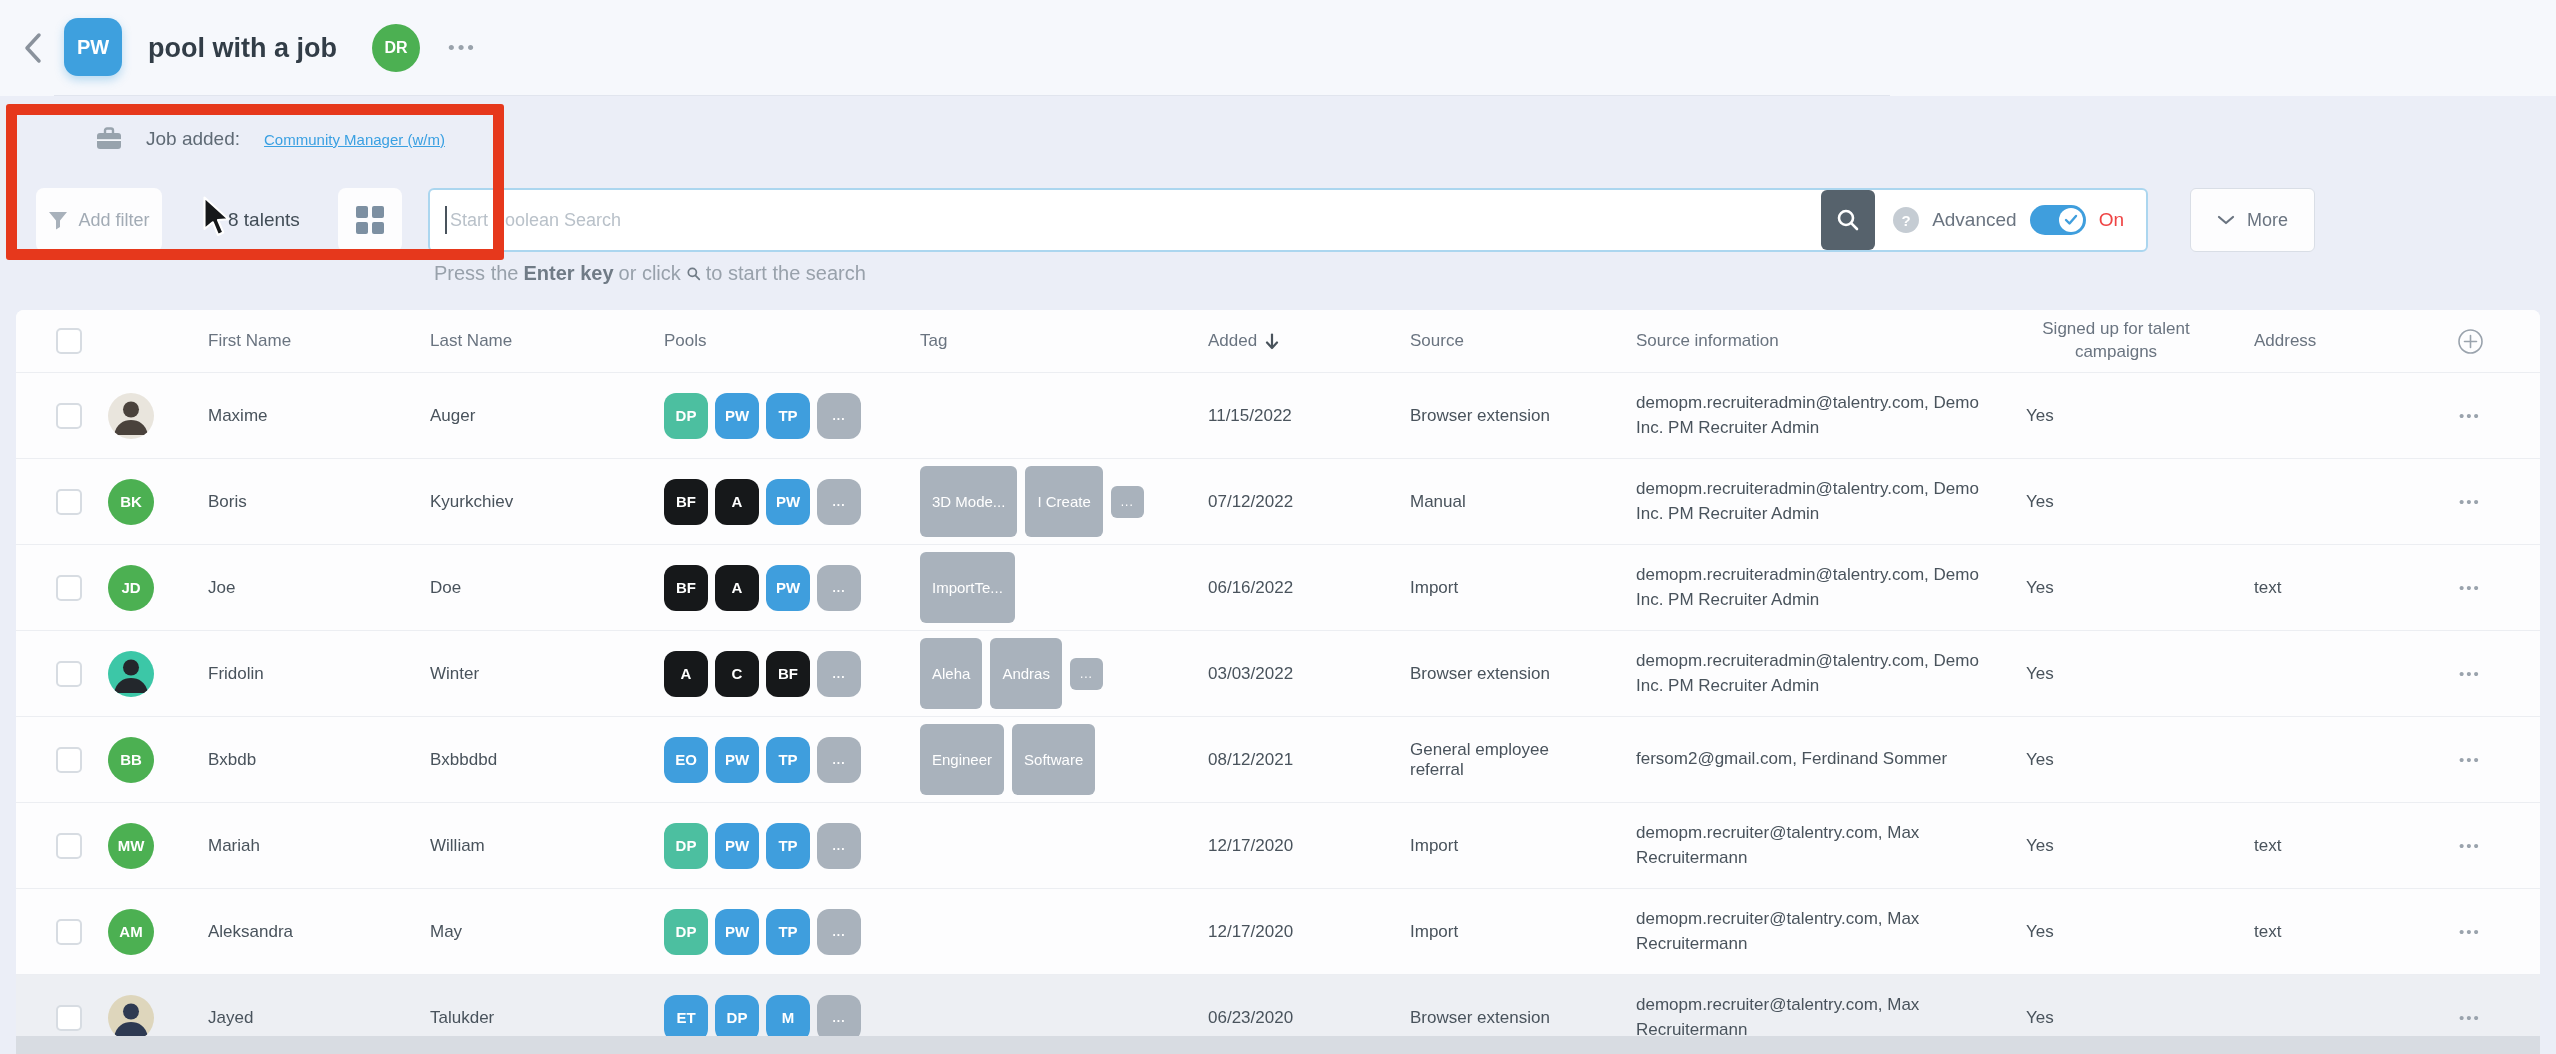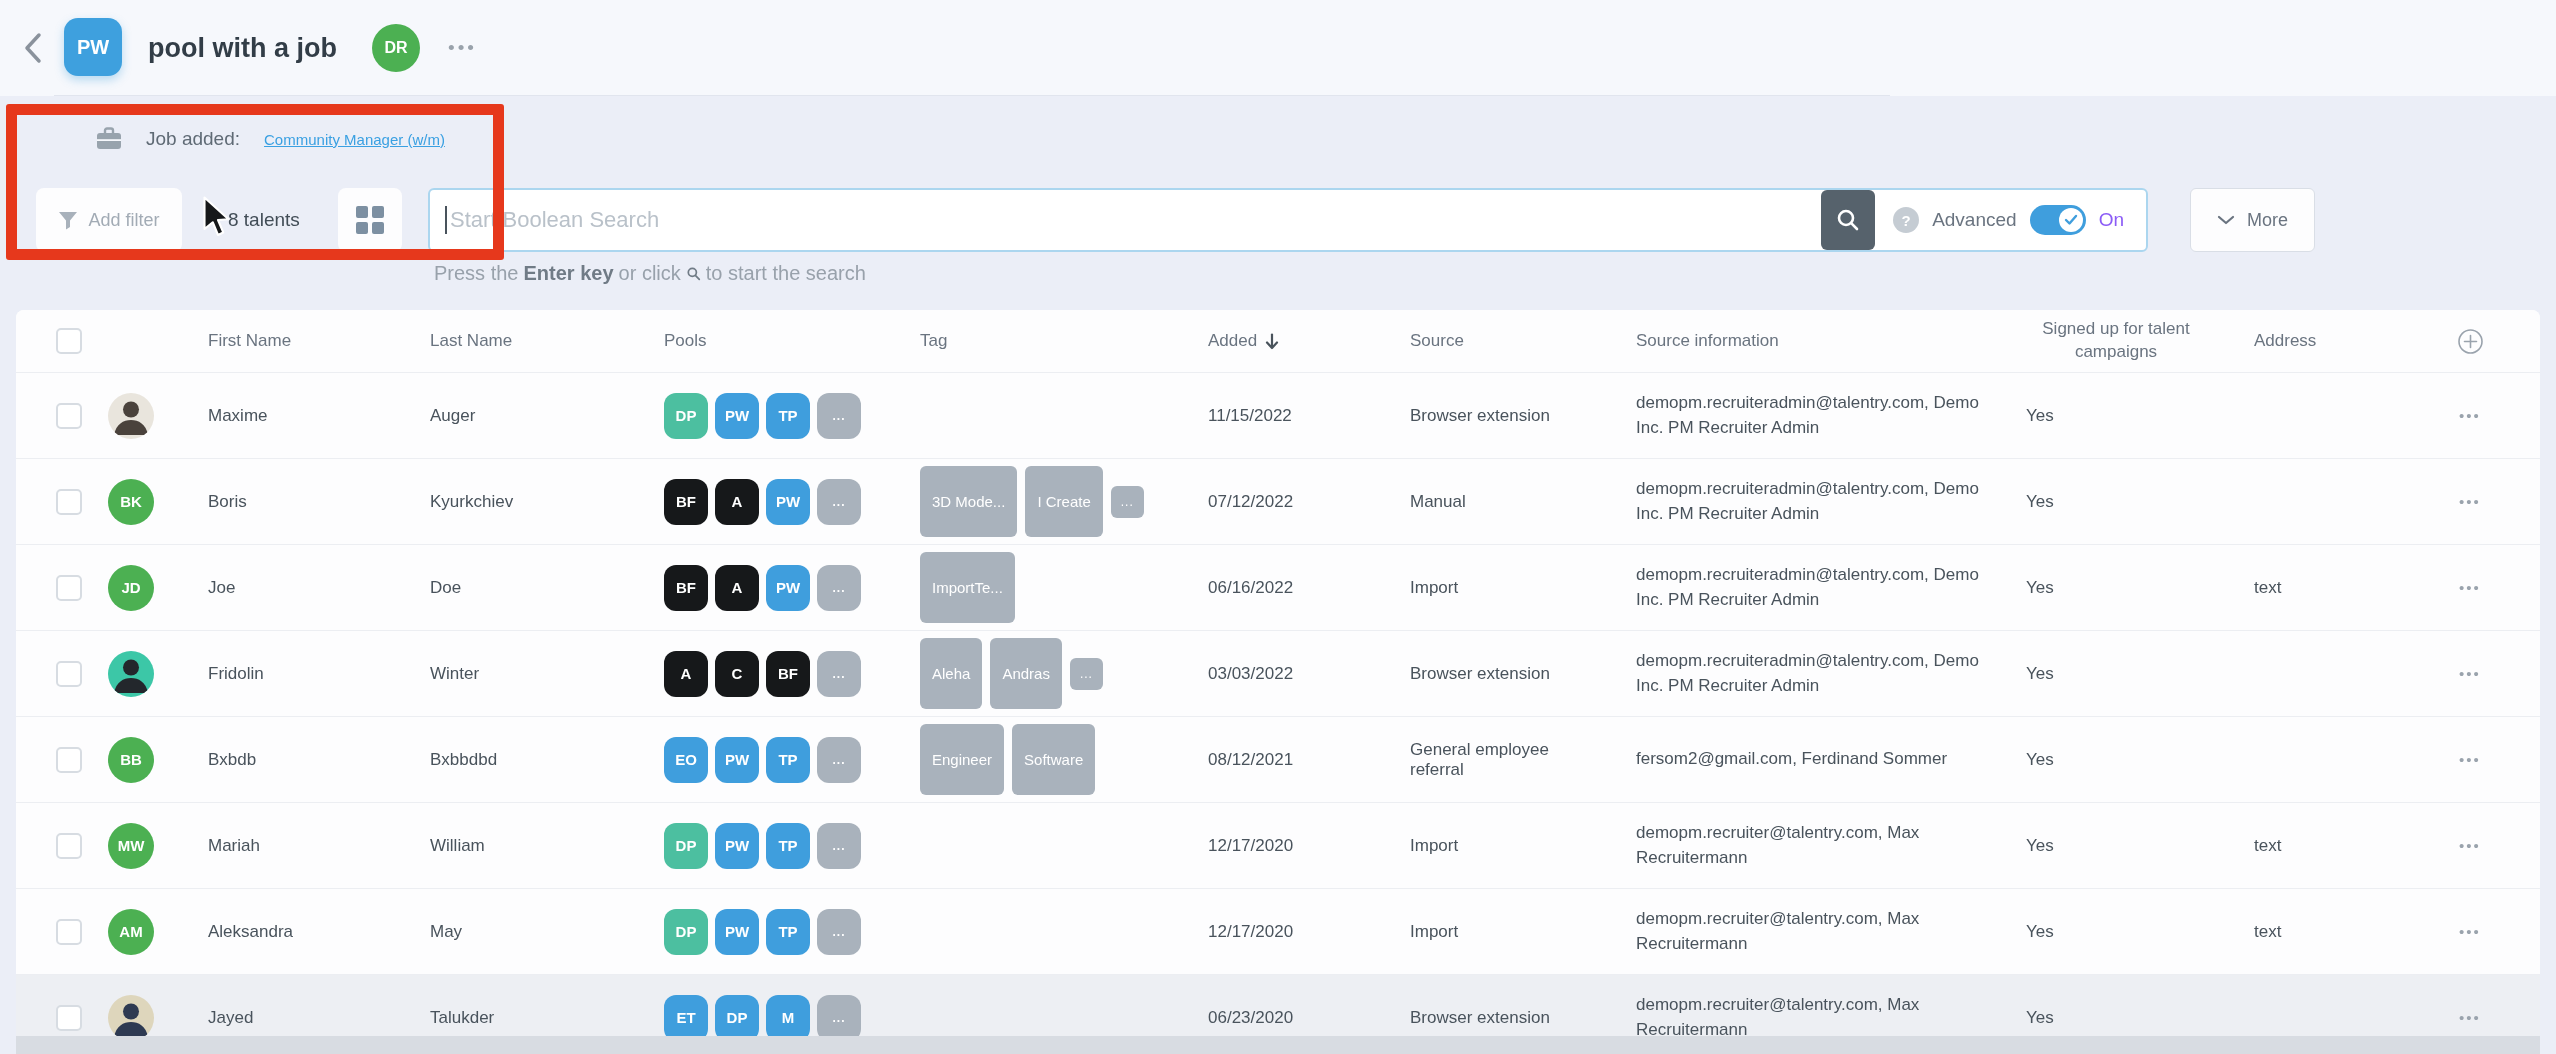--- a/index.html
+++ b/index.html
@@ -15,38 +15,38 @@
   .owner-avatar { position:absolute; left:372px; top:24px; width:48px; height:48px; border-radius:50%; background:#4cb052; color:#fff; font-size:16px; font-weight:700; display:flex; align-items:center; justify-content:center; }
   .header-menu { position:absolute; left:448px; top:30px; height:36px; display:flex; align-items:center; color:#99a2ab; font-size:19px; letter-spacing:3px; cursor:pointer; }
 
   
   .job-row { position:absolute; left:96px; top:120px; height:38px; display:flex; align-items:center; gap:24px; }
   .job-label { font-size:19px; color:#5f6a75; }
   .job-link { font-size:15px; color:#3aa0e2; text-decoration:underline; cursor:pointer; }
 
   
   .toolbar { position:absolute; left:0; top:188px; width:2556px; height:64px; }
-  .btn-add-filter { position:absolute; left:36px; top:0; width:146px; height:64px; background:#fdfdfe; border-radius:8px; display:flex; align-items:center; justify-content:center; gap:10px; color:#a2abb5; font-size:18px; cursor:pointer; }
+  .btn-add-filter { position:absolute; left:36px; top:0; width:126px; height:64px; background:#fdfdfe; border-radius:8px; display:flex; align-items:center; justify-content:center; gap:10px; color:#a2abb5; font-size:18px; cursor:pointer; }
   .talent-count { position:absolute; left:228px; top:0; height:64px; line-height:64px; font-size:19px; color:#424d57; }
   .btn-grid { position:absolute; left:338px; top:0; width:64px; height:64px; background:#fdfdfe; border-radius:8px; display:flex; align-items:center; justify-content:center; cursor:pointer; }
   .grid-glyph { display:grid; grid-template-columns:12px 12px; grid-template-rows:12px 12px; gap:4px; }
   .grid-glyph i { background:#7d90a2; border-radius:2px; }
 
   .search-wrap { position:absolute; left:428px; top:0; width:1720px; height:64px; background:#fff; border:2px solid #abd6ef; border-radius:6px; display:flex; align-items:stretch; }
   .search-input-area { position:relative; flex:1 1 auto; display:flex; align-items:center; }
-  .search-input { width:100%; height:100%; border:none; outline:none; background:transparent; padding-left:20px; font-size:22px; color:#3f4a54; }
+  .search-input { width:100%; height:100%; border:none; outline:none; background:transparent; padding-left:20px; font-size:18px; color:#3f4a54; }
   .search-input::placeholder { color:#b9c1c9; }
   .fake-caret { position:absolute; left:15px; top:16px; width:2px; height:28px; background:#49535c; }
   .search-btn { flex:0 0 54px; background:#56626c; border-radius:6px; display:flex; align-items:center; justify-content:center; cursor:pointer; }
   .adv-section { flex:0 0 auto; display:flex; align-items:center; gap:13px; padding:0 22px 0 18px; }
   .help-icon { width:26px; height:26px; border-radius:50%; background:#c5ccd3; color:#fff; font-size:15px; font-weight:700; display:flex; align-items:center; justify-content:center; cursor:pointer; }
   .adv-label { font-size:19px; color:#6a7480; }
   .toggle { position:relative; width:56px; height:30px; border-radius:15px; background:#3f9edd; cursor:pointer; }
   .toggle-knob { position:absolute; right:3px; top:3px; width:24px; height:24px; border-radius:50%; background:#fff; display:flex; align-items:center; justify-content:center; }
-  .adv-on { font-size:19px; color:#8b5cf6; }
+  .adv-on { font-size:19px; color:#ef4444; }
 
   .btn-more { position:absolute; left:2190px; top:0; width:125px; height:64px; background:#fdfdfe; border:1px solid #d9dee6; border-radius:6px; display:flex; align-items:center; justify-content:center; gap:12px; color:#6a7480; font-size:18px; cursor:pointer; }
   .btn-create { position:absolute; left:2330px; top:0; width:215px; height:64px; background:#45a2dc; border-radius:6px; display:flex; align-items:center; justify-content:center; color:#fff; font-size:19px; cursor:pointer; }
 
   .search-hint { position:absolute; left:434px; top:262px; font-size:20px; color:#98a1ab; display:flex; align-items:center; gap:5px; }
   .search-hint .strong { color:#707b86; font-weight:600; }
 
   
   .table-card { position:absolute; left:16px; top:310px; width:2524px; height:760px; background:#fdfdfe; border-radius:8px 8px 0 0; overflow:hidden; }
   .thead { display:flex; align-items:center; height:62px; color:#6a7480; font-size:17px; background:#fdfdfe; }

